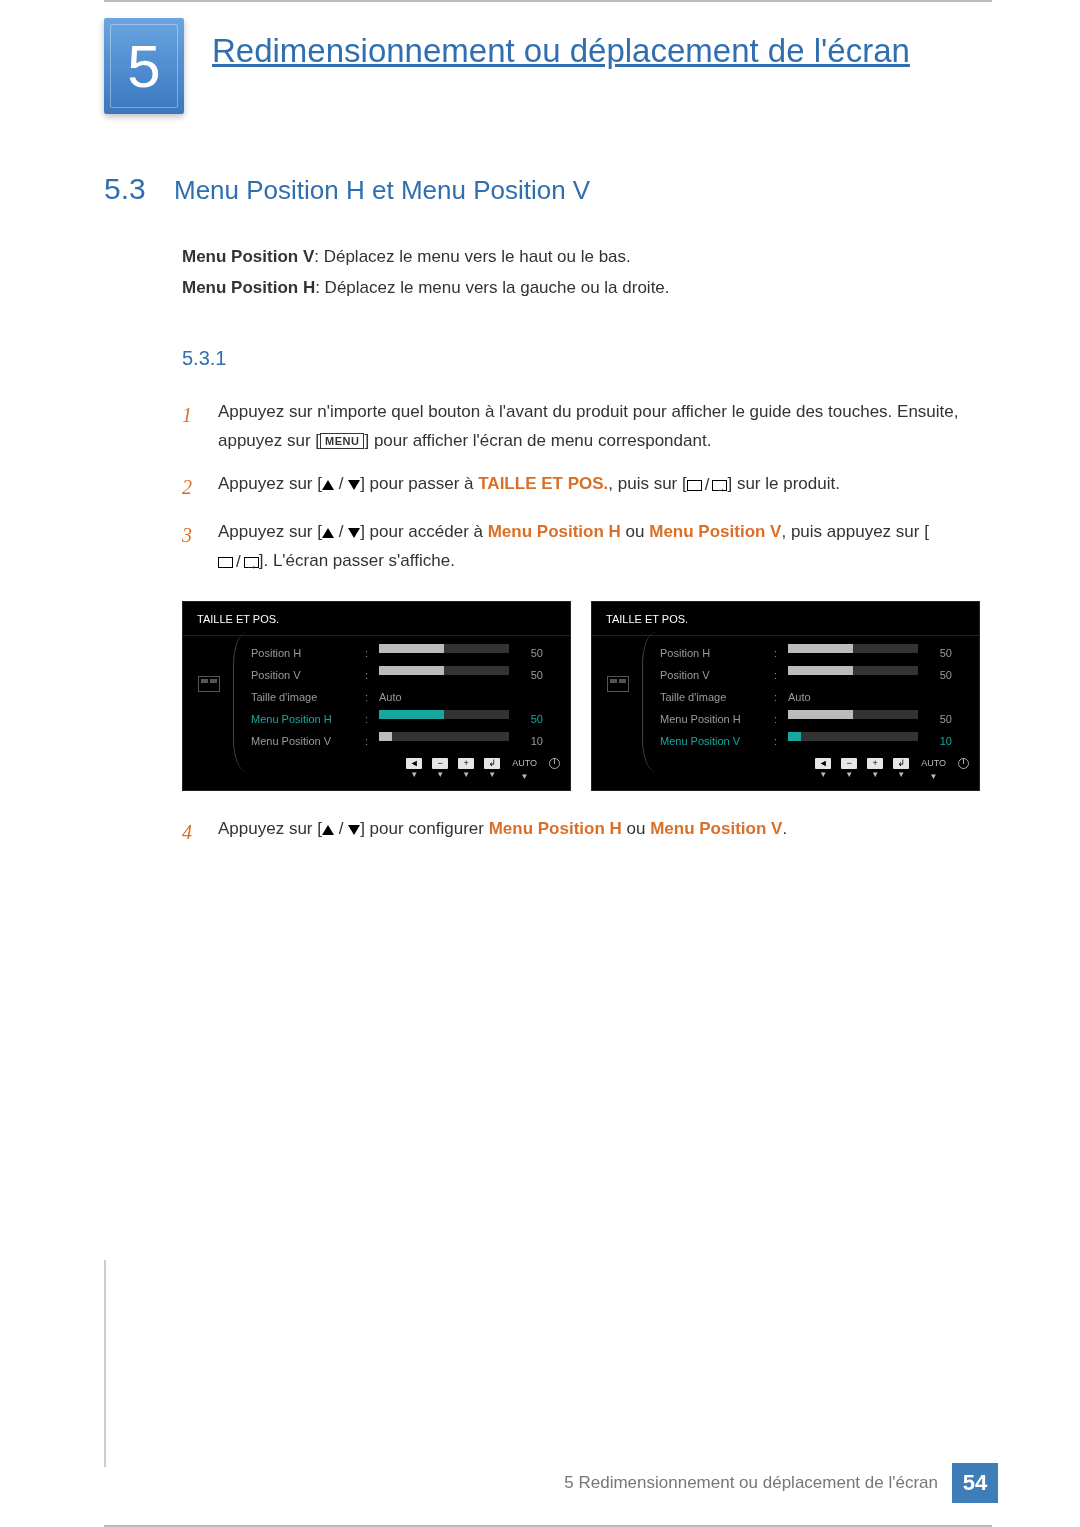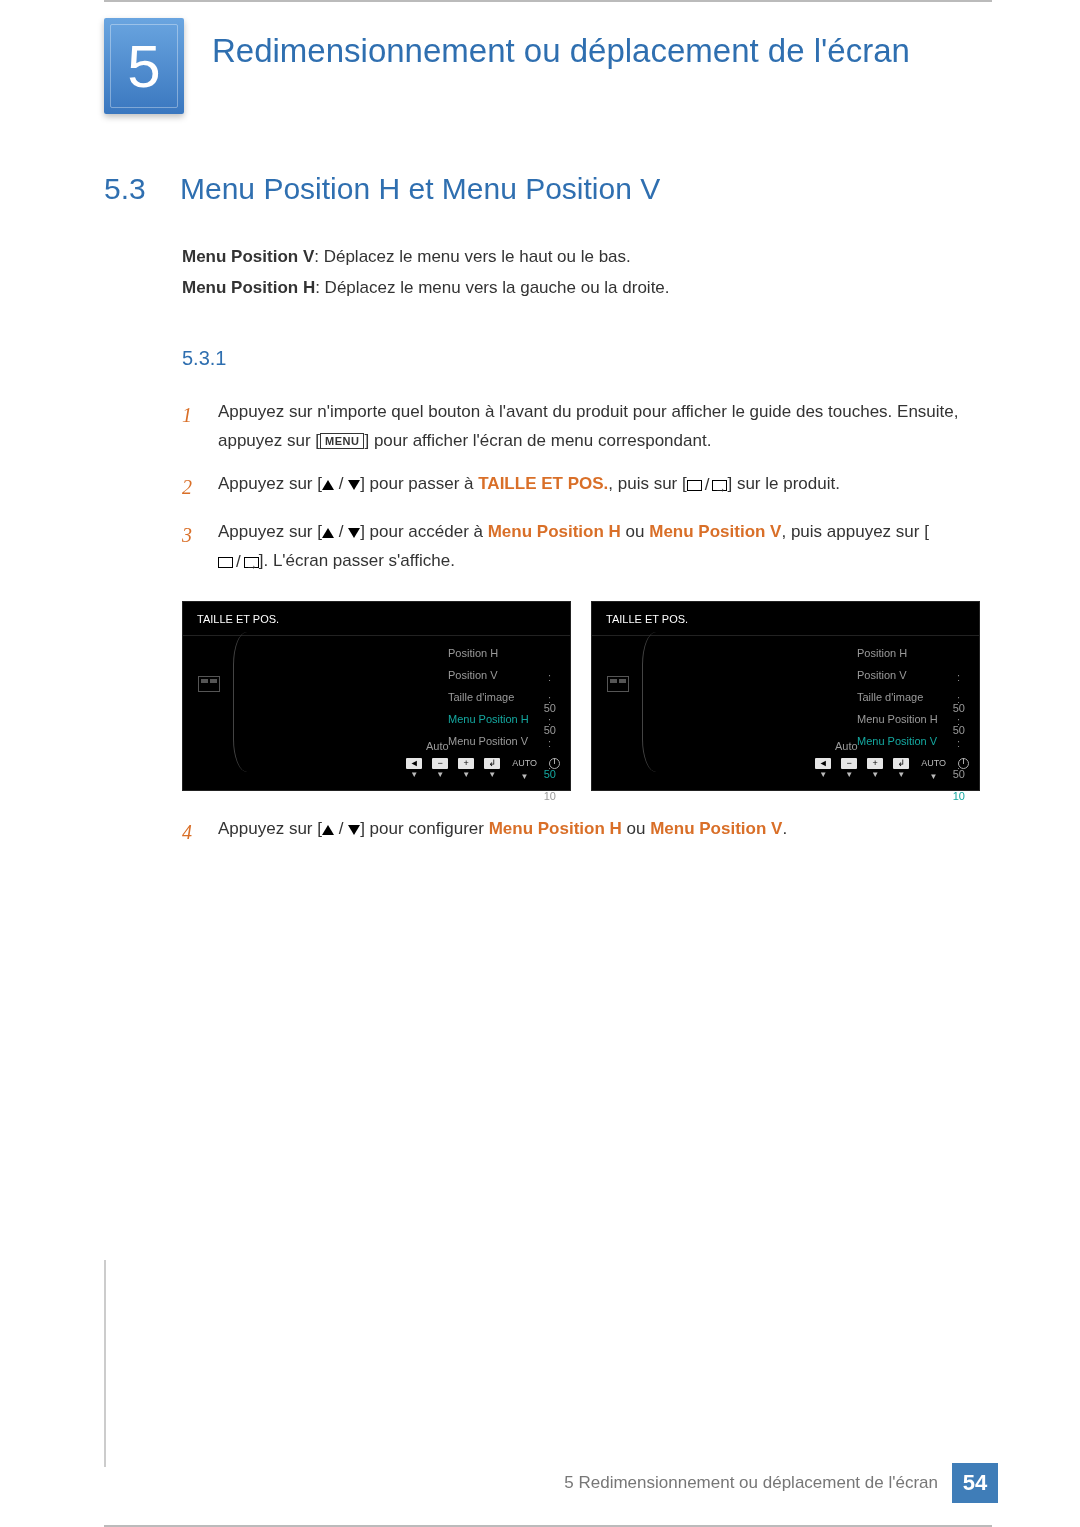--- a/index.html
+++ b/index.html
@@ -35,25 +35,26 @@
   .chapter-badge::before {
     content: ""; position: absolute; left: 6px; top: 6px; right: 6px; bottom: 6px;
     border: 1px solid rgba(255,255,255,0.35); border-radius: 2px;
   }
   .chapter-title {
     color: #2f6fb0;
     font-size: 33px;
     line-height: 1.25;
     font-weight: 400;
     padding-top: 6px;
+    text-decoration: underline;
   }
   .section { padding: 58px 100px 0 104px; }
-  .h2row { display: flex; gap: 22px; align-items: baseline; margin-bottom: 36px; }
+  .h2row { display: flex; gap: 16px; align-items: baseline; margin-bottom: 36px; }
   .h2num { color: #2f6fb0; font-size: 30px; font-weight: 400; min-width: 54px; }
-  .h2text { color: #2f6fb0; font-size: 30px; font-weight: 400; }
+  .h2text { color: #2f6fb0; font-size: 26px; font-weight: 400; }
   .defs { margin-left: 78px; font-size: 17px; line-height: 1.8; margin-bottom: 44px; }
   .defs b { color: #333; }
   .orange { color: #d96f28; }
   .h3row { display: flex; gap: 36px; margin-left: 78px; color: #2f6fb0; font-size: 20px; margin-bottom: 28px; }
   .steps { margin-left: 78px; font-size: 17px; line-height: 1.7; }
   .step { display: flex; gap: 18px; margin-bottom: 14px; }
   .step-num { color: #d96f28; font-style: italic; font-size: 20px; min-width: 18px; font-family: Georgia, 'Times New Roman', serif; }
   .step-body { flex: 1; color: #333; }
   .menu-key {
     display: inline-block; border: 1px solid #333; padding: 0 4px;
@@ -79,21 +80,21 @@
   .osd-body { display:flex; }
   .osd-side { width:52px; display:flex; flex-direction:column; align-items:center; padding-top:40px; gap:8px; }
   .osd-side-icon { width:22px; height:16px; border:1px solid #555; position:relative; }
   .osd-side-icon::before{content:""; position:absolute; left:2px; top:2px; width:7px; height:4px; background:#555;}
   .osd-side-icon::after{content:""; position:absolute; right:2px; top:2px; width:7px; height:4px; background:#555;}
   .osd-curve {
     width: 14px; height:140px; border-left:1px solid #444; border-radius: 30px 0 0 30px / 70px 0 0 70px;
     margin-left: -2px; margin-top:-4px;
   }
   .osd-rows { flex:1; padding: 8px 14px 0 4px; }
-  .osd-row { display:flex; align-items:flex-end; height:22px; gap:6px;flex-direction:column; }
+  .osd-row { display:flex; align-items:flex-start; height:22px; gap:6px; }
   .osd-label { width:108px; white-space:nowrap; }
   .osd-colon { width:8px; color:#888; }
   .osd-bar { width:130px; height:9px; background:#333; position:relative; }
   .osd-bar-fill { position:absolute; left:0; top:0; bottom:0; }
   .osd-bar-grey .osd-bar-fill{ background:#bbb; }
   .osd-bar-teal .osd-bar-fill{ background:#14a8a0; }
   .osd-val { width:28px; text-align:right; color:#9a9a9a; font-size:11px; }
   .osd-val.teal { color:#14a8a0; }
   .osd-label.teal { color:#14a8a0; }
   .osd-foot { position:absolute; bottom:6px; right:10px; display:flex; gap:10px; align-items:center; }

